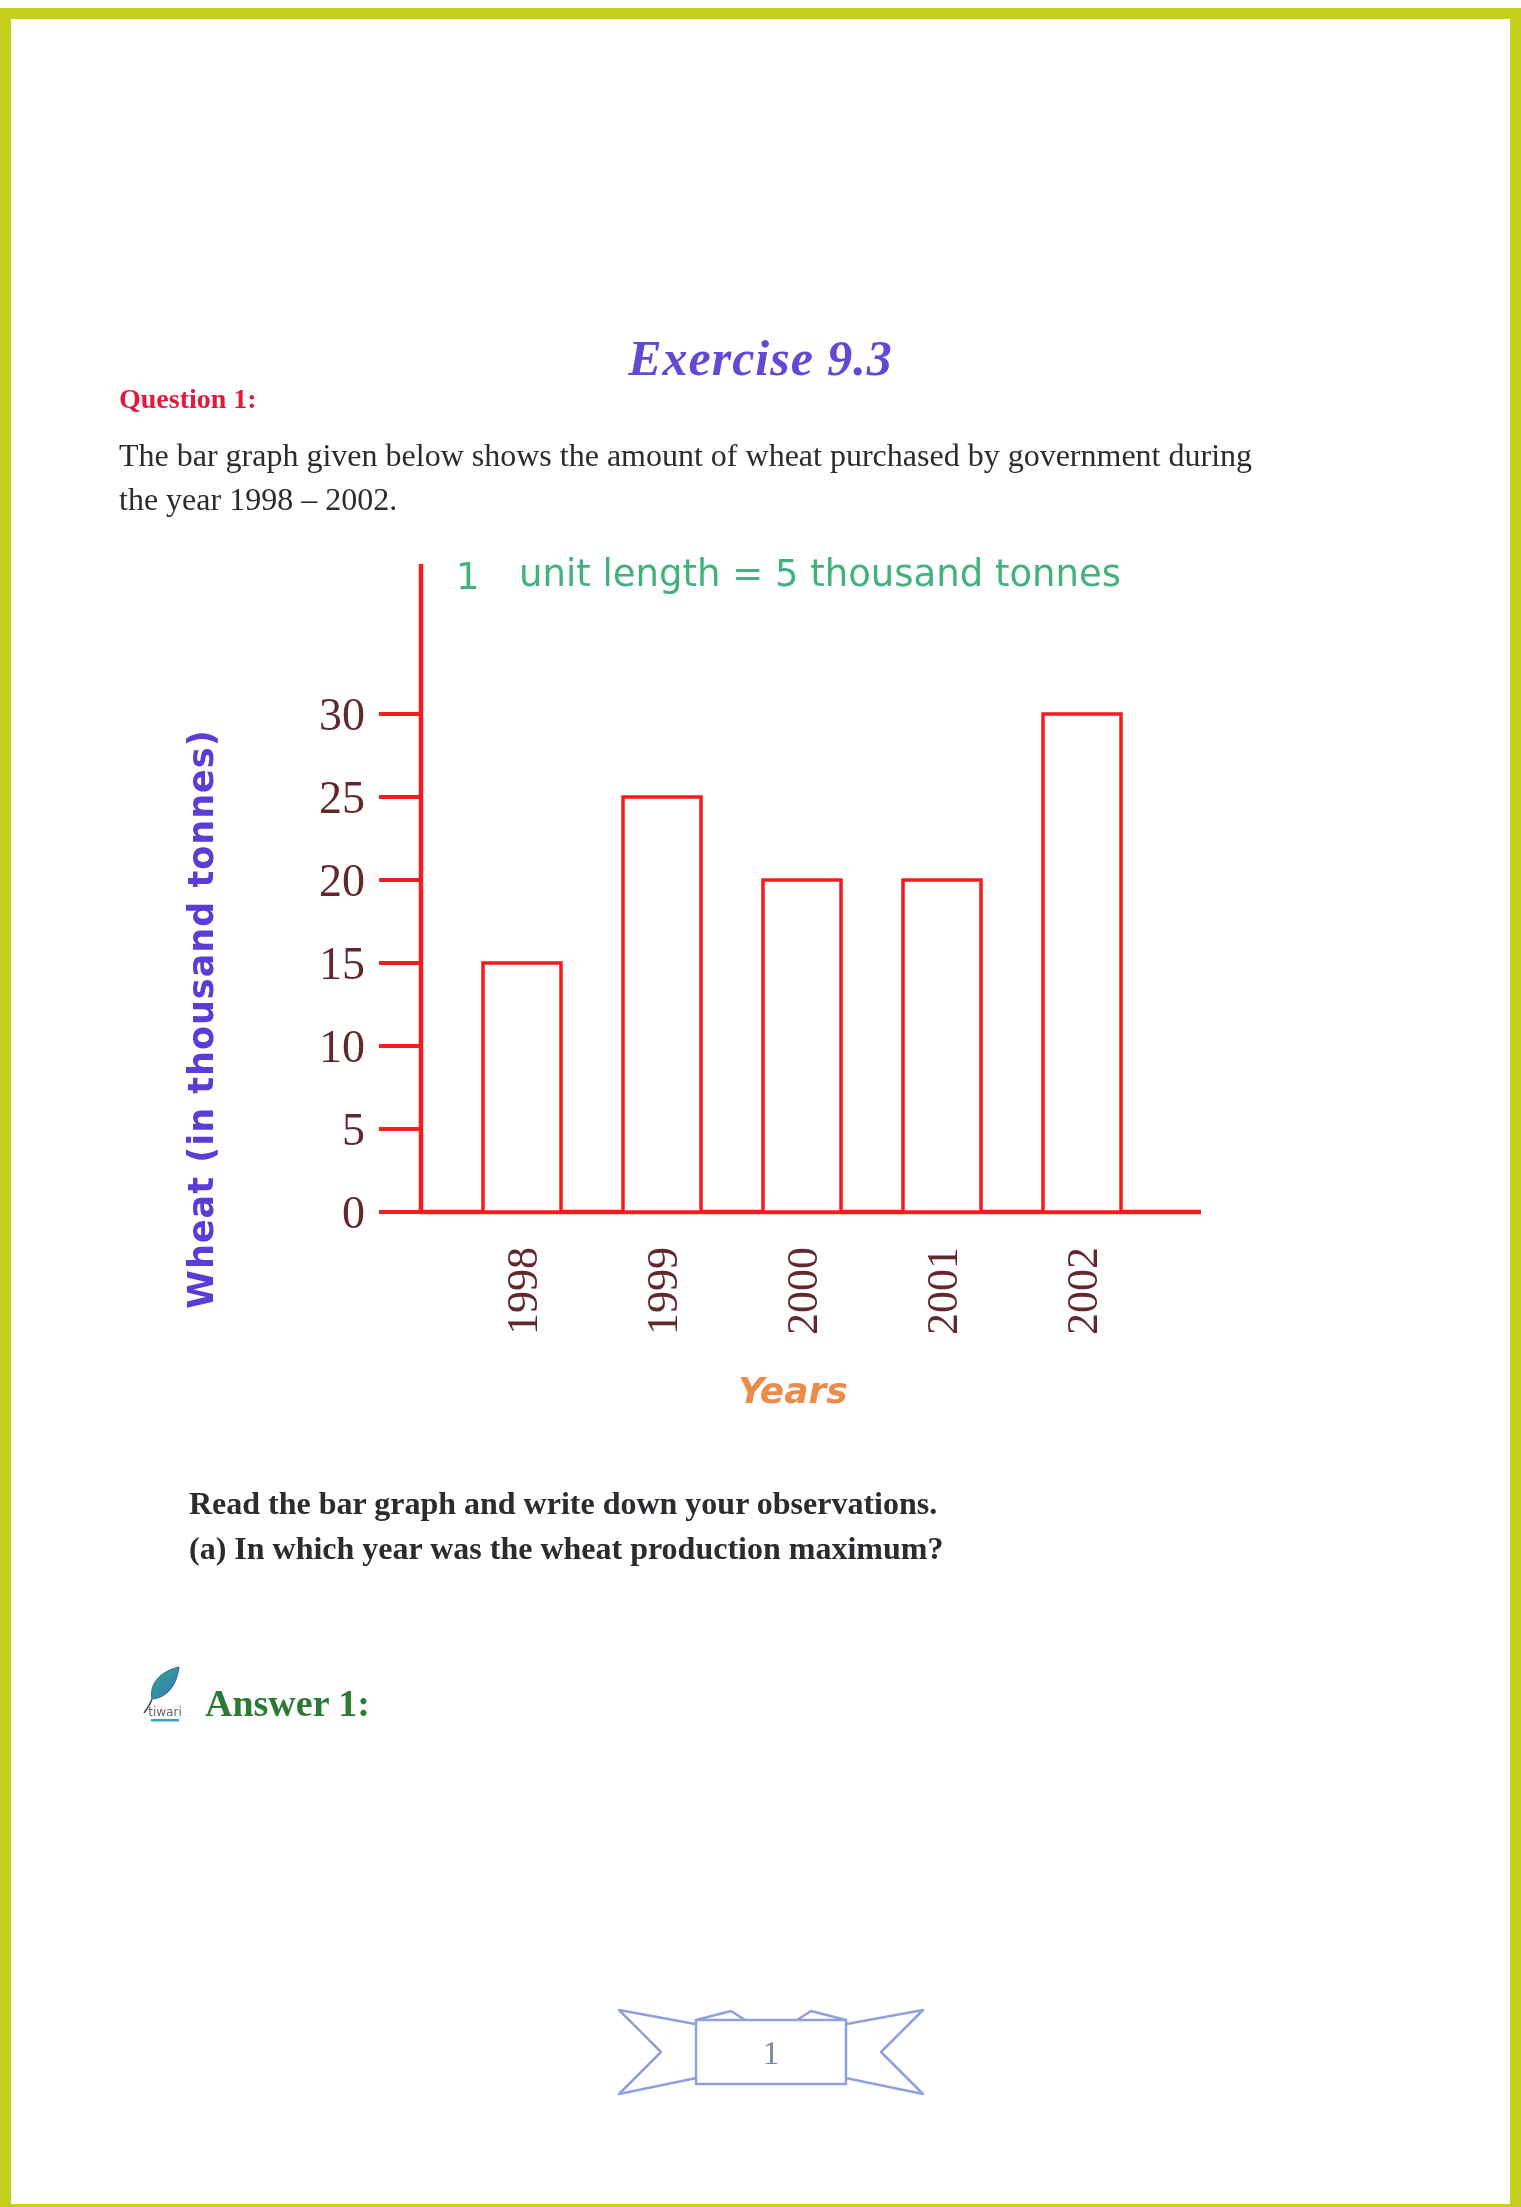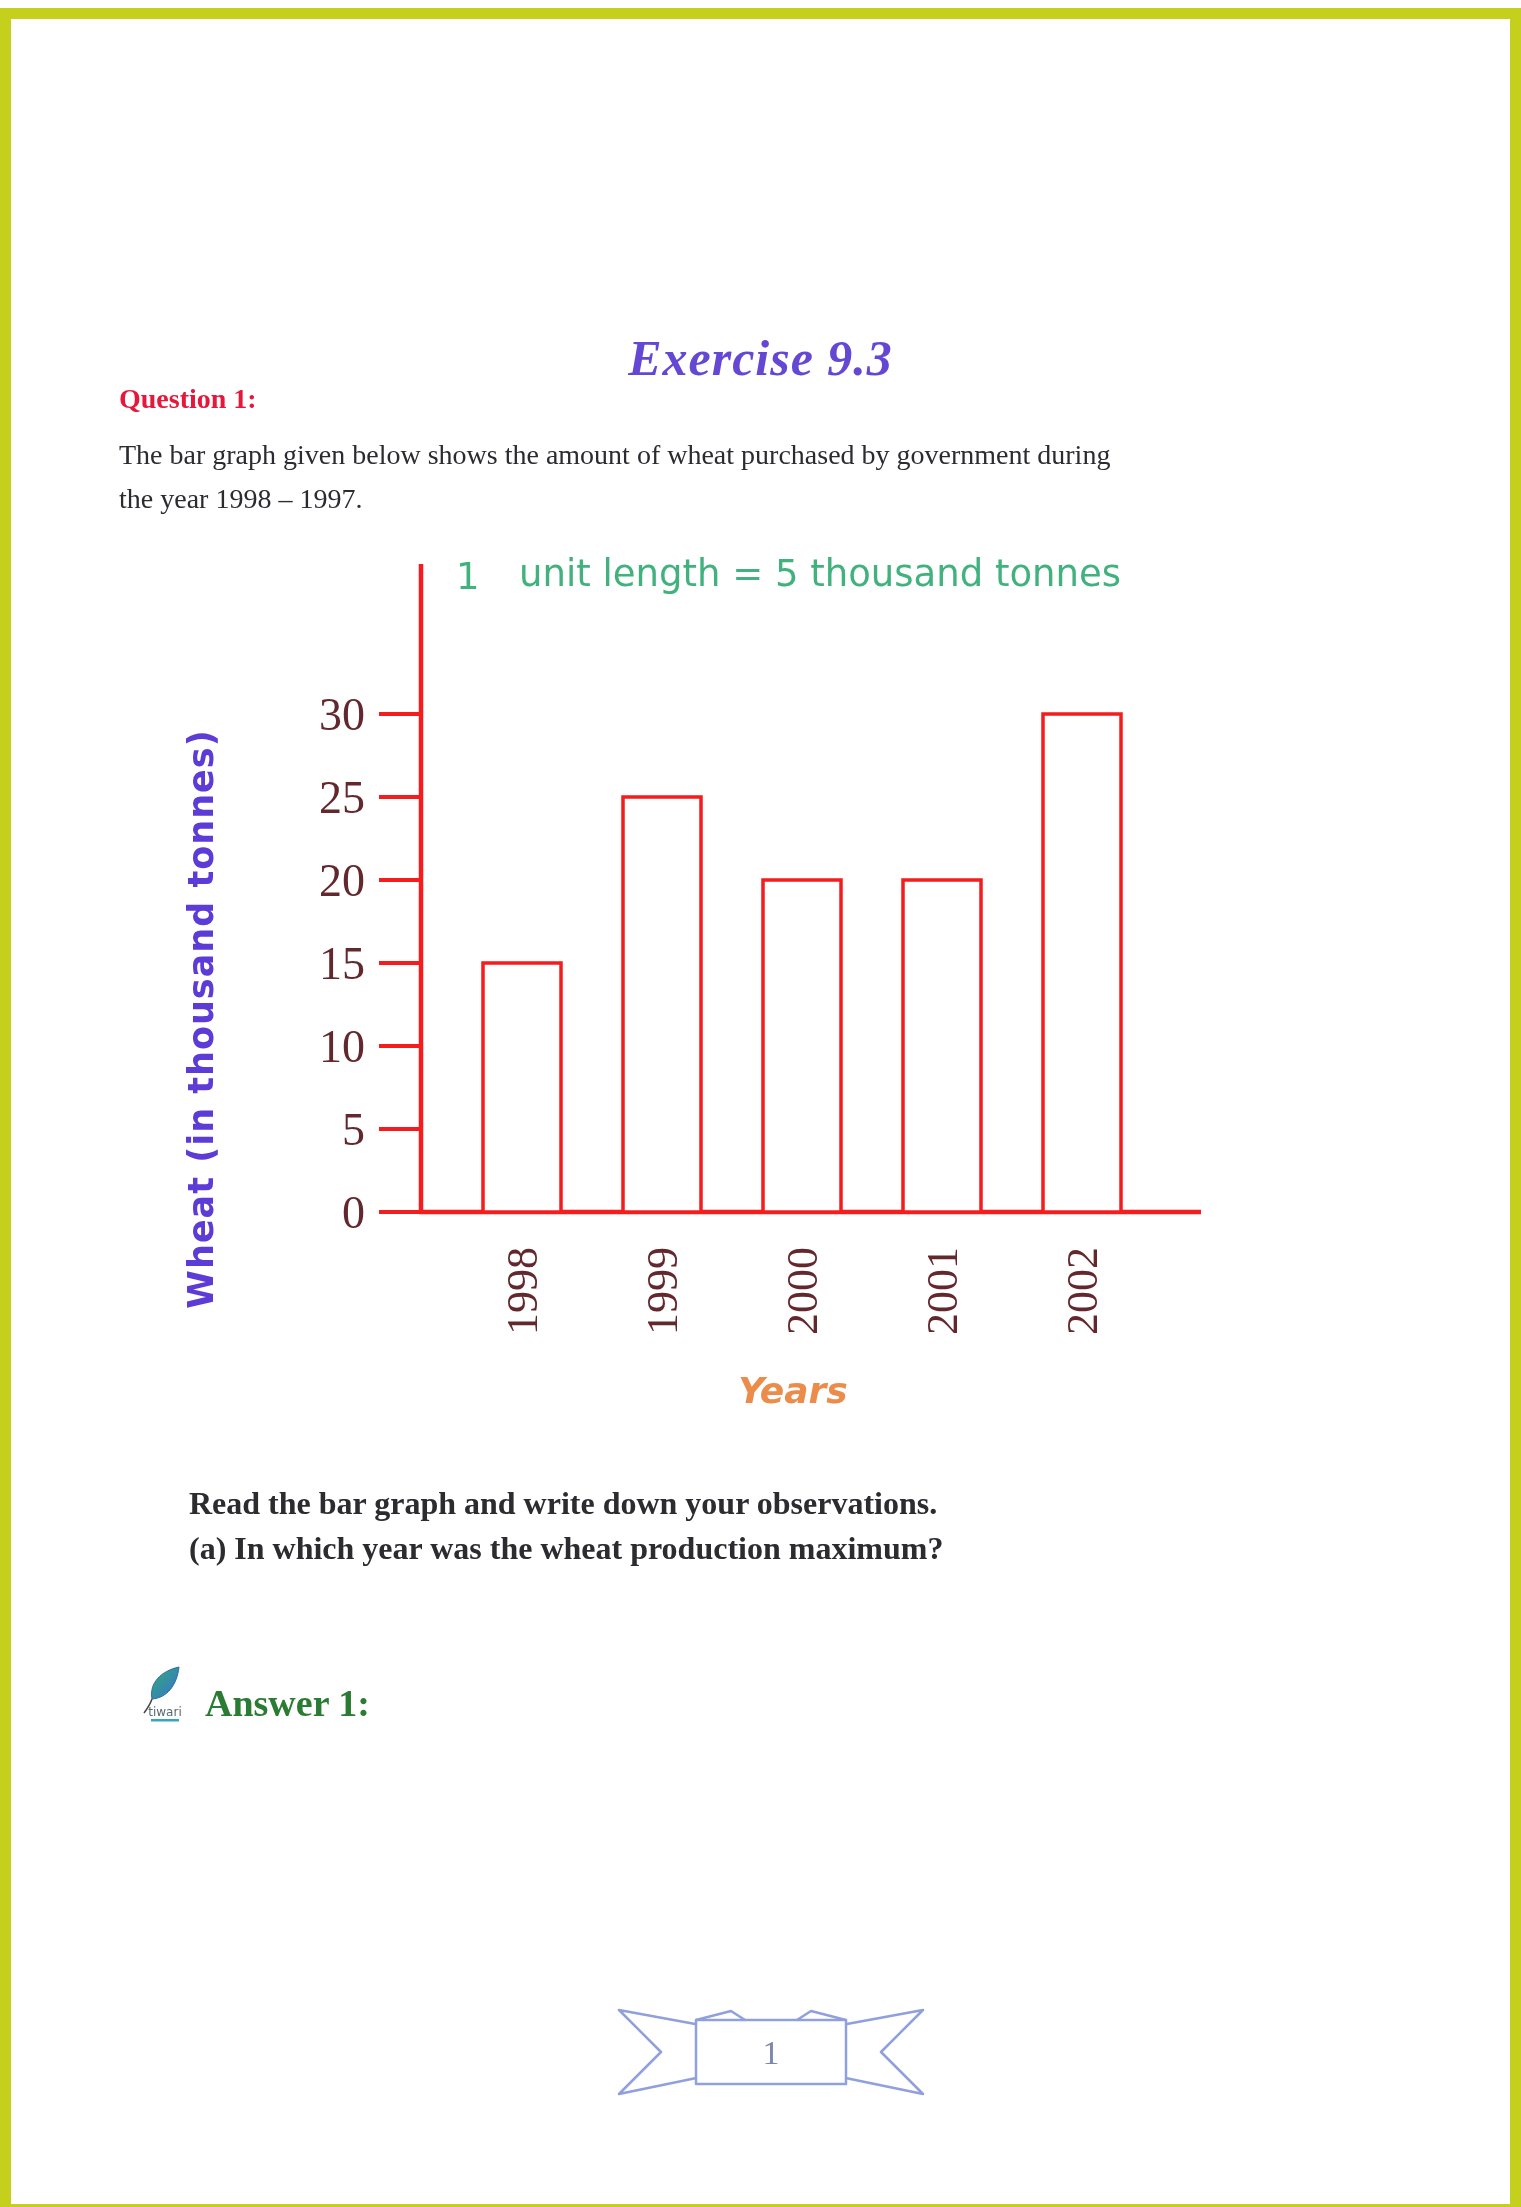--- a/index.html
+++ b/index.html
@@ -19,21 +19,21 @@
     text-align:center;
     font-size:50px;font-weight:bold;font-style:italic;
     letter-spacing:1px;
   }
   .q-heading{
     left:108px;top:364px;
     font-size:28px;font-weight:bold;
   }
   .q-body{
     left:108px;top:414px;width:1340px;
-    font-size:28px;line-height:44px;color:#2b2b30;
+    font-size:32px;line-height:44px;color:#2b2b30;
   }
   .prompt{
     left:178px;top:1462px;width:1200px;
     font-size:32px;line-height:45px;color:#2b2b30;font-weight:bold;
   }
   .answer-row{
     left:128px;top:1642px;height:64px;
     display:flex;align-items:flex-end;
   }
   .answer-heading{
@@ -53,21 +53,21 @@
 <body>
 
 <div class="page">
 
   <div class="abs page-title" style="color: rgb(100, 72, 212);">Exercise 9.3</div>
 
   <div class="abs q-heading" style="color: rgb(229, 23, 59);">Question 1:</div>
 
   <div class="abs q-body">
     <div>The bar graph given below shows the amount of wheat purchased by government during</div>
-    <div>the year 1998 – 1997.</div>
+    <div>the year 1998 – 2002.</div>
   </div>
 
   <figure class="abs chart-wrap" style="margin:0;">
     <svg viewBox="0 0 1060 920" width="1060" height="920">
       <text x="285" y="50" font-size="37" font-family="DejaVu Sans, sans-serif" fill="#41b27d">1</text>
       <text x="348" y="47" font-size="37" font-family="DejaVu Sans, sans-serif" fill="#41b27d">unit length = 5 thousand tonnes</text>
 
       <g>
           <line x1="250" y1="25" x2="250" y2="675" stroke="#f41c1c" stroke-width="4.5"></line>
           <line x1="248" y1="673" x2="1030" y2="673" stroke="#f41c1c" stroke-width="4.5"></line>

